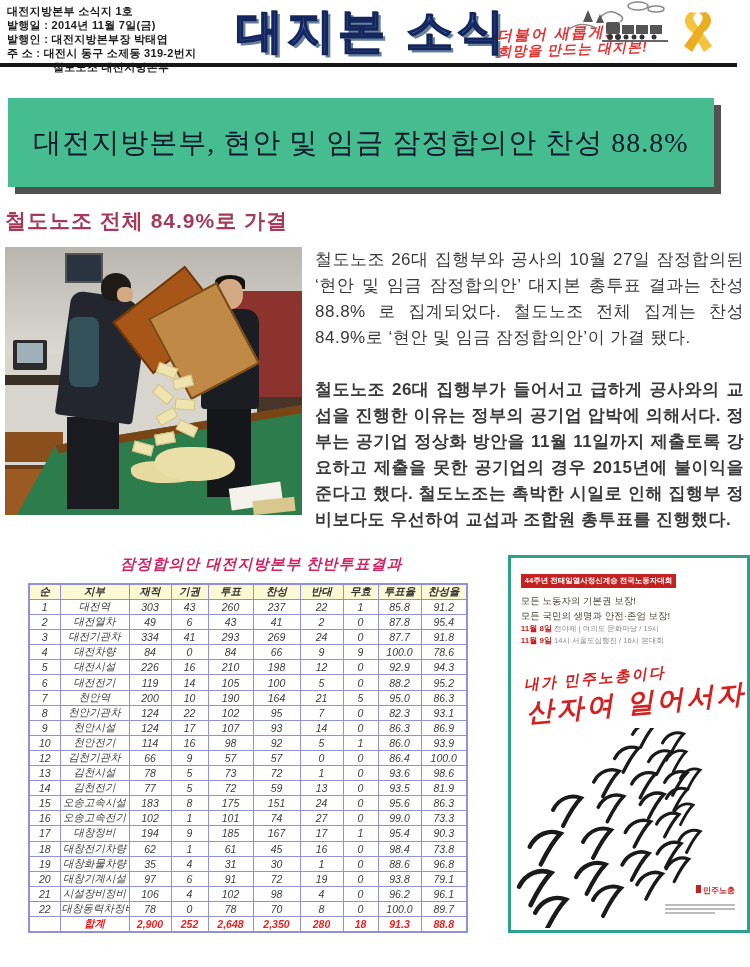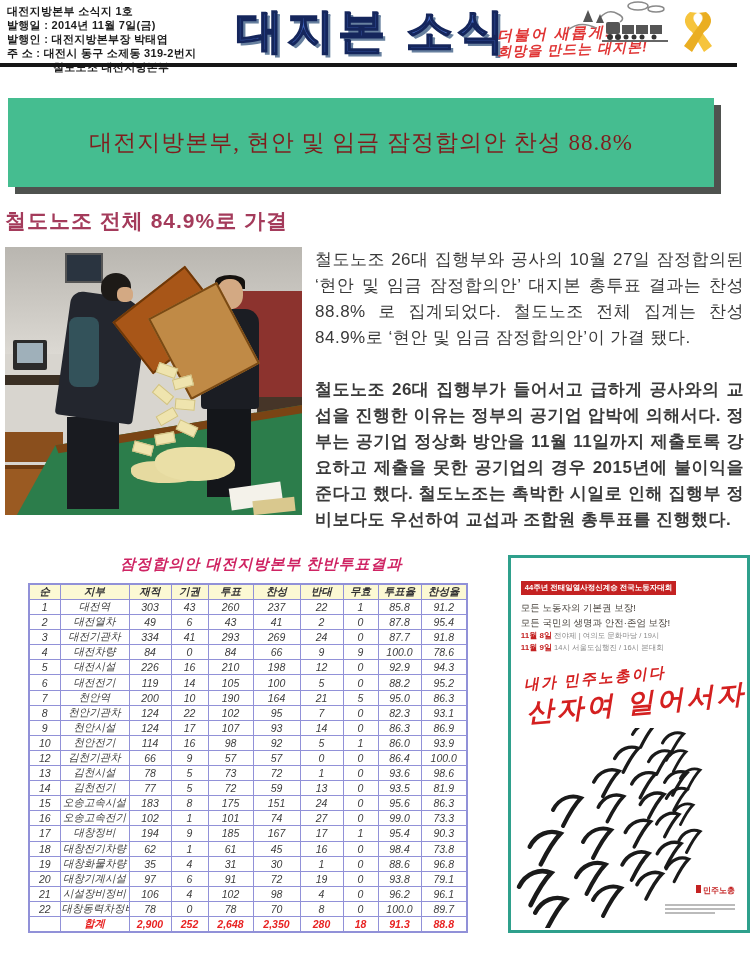--- a/index.html
+++ b/index.html
@@ -16,21 +16,21 @@
     transform:rotate(-2deg); line-height:17px; }
   .mast-slogan .s1{ font-size:15px; letter-spacing:2px; }
   .mast-slogan .s2{ font-size:14px; letter-spacing:1px; }
   .train-sketch { position:absolute; left:560px; top:0px; }
   .ribbon-icon { position:absolute; left:680px; top:8px; }
   .mast-rule { position:absolute; left:0; top:63px; width:737px; height:4px; background:#161616; }
 
   
   .banner { margin:28px 36px 0 8px; height:89px; background:#45bd90; box-shadow:7px 7px 0 #4f524f;
     display:flex; align-items:center; justify-content:center; }
-  .banner-text { font-family:"Liberation Serif",serif; font-size:23px; color:#7f1d1d; letter-spacing:1px; }
+  .banner-text { font-family:"Liberation Serif",serif; font-size:28px; color:#0f172a; letter-spacing:1px; }
 
   
   .article { margin:20px 6px 0 5px; }
   .subhead { font-size:21px; font-weight:bold; color:#a43b5b; letter-spacing:1px; margin-bottom:12px; }
   .article-body { font-size:17px; line-height:26px; color:#3a3a3a; text-align:justify; letter-spacing:0.5px; }
   .article-body p { margin-bottom:26px; }
   .article-body p:last-child { margin-bottom:0;font-weight:bold; }
 
   
   .photo { float:left; width:297px; height:268px; margin:0 13px 4px 0; position:relative; overflow:hidden; background:#d8d5cf; }
@@ -70,21 +70,21 @@
   .table-block { width:514px;font-style:italic; }
   .table-title { text-align:center; font-size:15px; font-weight:bold; color:#cf2463; letter-spacing:1px; margin:0 0 9px 0; }
   table.vote { border-collapse:collapse; width:438px; table-layout:fixed; }
   table.vote th, table.vote td { border:1px solid #9191d8; font-size:10.5px; text-align:center; height:15.1px; padding:0 1px;
     color:#3c3c3c; overflow:hidden; white-space:nowrap; }
   table.vote th { background:#fcf9d4; font-weight:bold; color:#333; }
   table.vote { border:2px solid #9191d8; }
   tr.total-row td { color:#e82222; font-weight:bold; }
 
   
-  .poster { width:264px; height:378px; margin-left:13px; border:3px solid #2fa08c; background:#fff; position:relative; overflow:hidden; padding:18px 10px; }
+  .poster { width:264px; height:378px; margin-left:13px; border:3px solid #2fa08c; background:#fff; position:relative; overflow:hidden; padding:11px 10px; }
   .poster-badge { display:inline-block; background:#c42222; color:#fff; font-size:7.5px; font-weight:bold; padding:2px 4px; margin-bottom:5px; }
   .poster-slogan { font-size:9.5px; font-weight:normal; color:#4a443e; line-height:15px; }
   .poster-sched { font-size:7.5px; line-height:12px; color:#8a8a8a; }
   .poster-sched b { color:#c42222; font-size:8px; }
   .callig { position:absolute; left:14px; top:108px; color:#d42020; transform:rotate(-5deg); }
   .callig .c1 { font-size:15px; font-weight:bold; font-style:italic; letter-spacing:2px; }
   .callig .c2 { font-size:27px; font-weight:bold; font-style:italic; letter-spacing:3px; }
   .crowd { position:absolute; left:0px; top:170px; }
   .poster-logo { position:absolute; right:12px; bottom:34px; font-size:8px; font-weight:bold; color:#c42222; }
   .poster-logo::before { content:""; display:inline-block; width:5px; height:8px; background:#c42222; margin-right:2px; }

